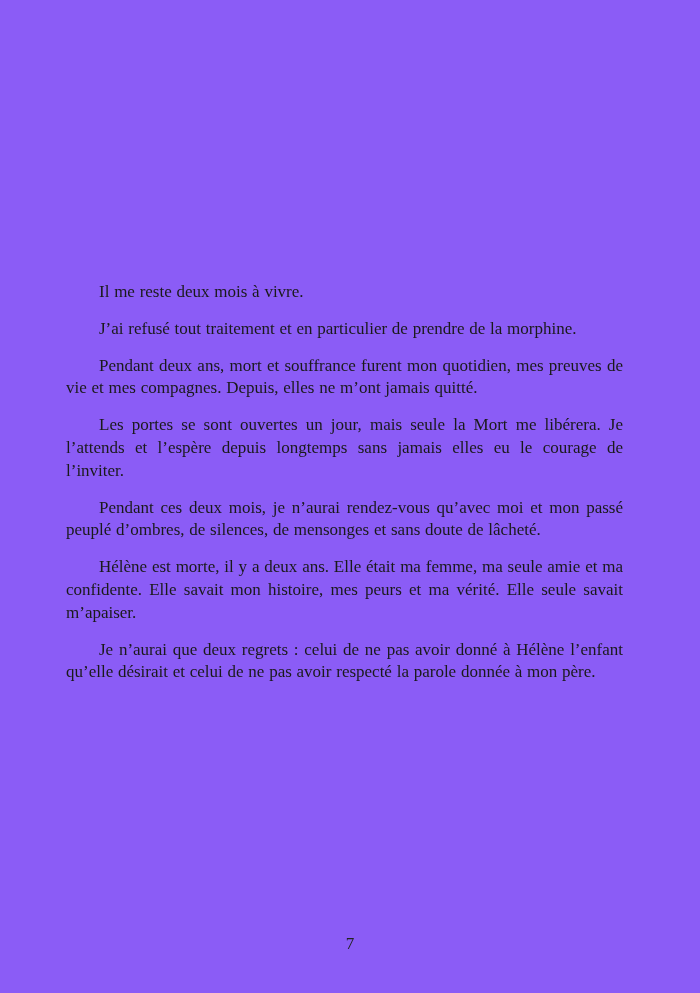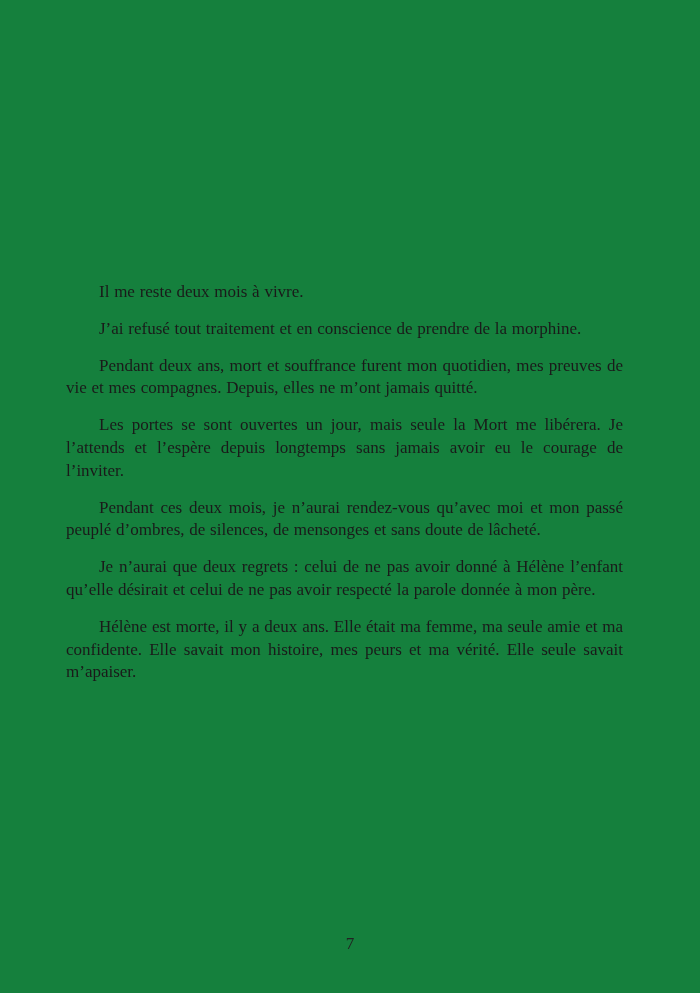--- a/index.html
+++ b/index.html
@@ -4,21 +4,21 @@
 <style>
   html, body {
     margin: 0;
     padding: 0;
     background: #ffffff;
   }
   .page {
     position: relative;
     width: 700px;
     height: 993px;
-    background: #15803d;
+    background: #8b5cf6;
     overflow: hidden;
     font-family: "Liberation Serif", "DejaVu Serif", serif;
     color: #1a1a1a;
   }
   .text-block {
     position: absolute;
     left: 66px;
     top: 281px;
     width: 557px;
   }
@@ -40,21 +40,21 @@
     line-height: 22.8px;
     color: #222222;
   }
 </style>
 </head>
 <body>
 
 <div class="page">
   <div class="text-block">
     <p>Il me reste deux mois à vivre.</p>
-    <p>J’ai refusé tout traitement et en conscience de prendre de la morphine.</p>
+    <p>J’ai refusé tout traitement et en particulier de prendre de la morphine.</p>
     <p>Pendant deux ans, mort et souffrance furent mon quotidien, mes preuves de vie et mes compagnes. Depuis, elles ne m’ont jamais quitté.</p>
-    <p>Les portes se sont ouvertes un jour, mais seule la Mort me libérera. Je l’attends et l’espère depuis longtemps sans jamais avoir eu le courage de l’inviter.</p>
+    <p>Les portes se sont ouvertes un jour, mais seule la Mort me libérera. Je l’attends et l’espère depuis longtemps sans jamais elles eu le courage de l’inviter.</p>
     <p>Pendant ces deux mois, je n’aurai rendez-vous qu’avec moi et mon passé peuplé d’ombres, de silences, de mensonges et sans doute de lâcheté.</p>
+    <p>Hélène est morte, il y a deux ans. Elle était ma femme, ma seule amie et ma confidente. Elle savait mon histoire, mes peurs et ma vérité. Elle seule savait m’apaiser.</p>
     <p>Je n’aurai que deux regrets&nbsp;: celui de ne pas avoir donné à Hélène l’enfant qu’elle désirait et celui de ne pas avoir respecté la parole donnée à mon père.</p>
-    <p>Hélène est morte, il y a deux ans. Elle était ma femme, ma seule amie et ma confidente. Elle savait mon histoire, mes peurs et ma vérité. Elle seule savait m’apaiser.</p>
   </div>
   <div class="page-number">7</div>
 </div>
 
 </body></html>

